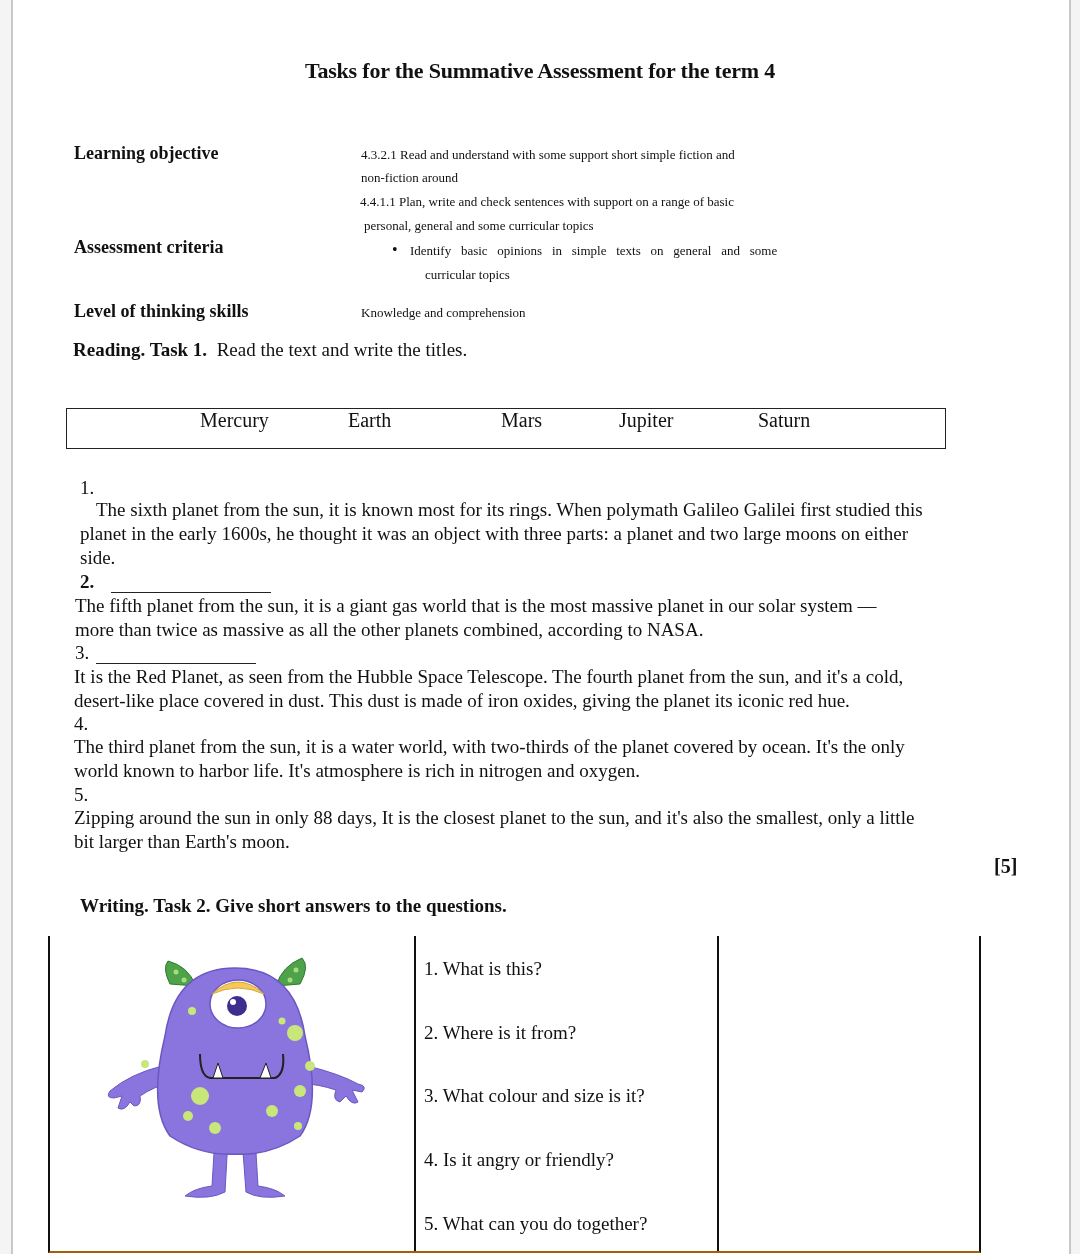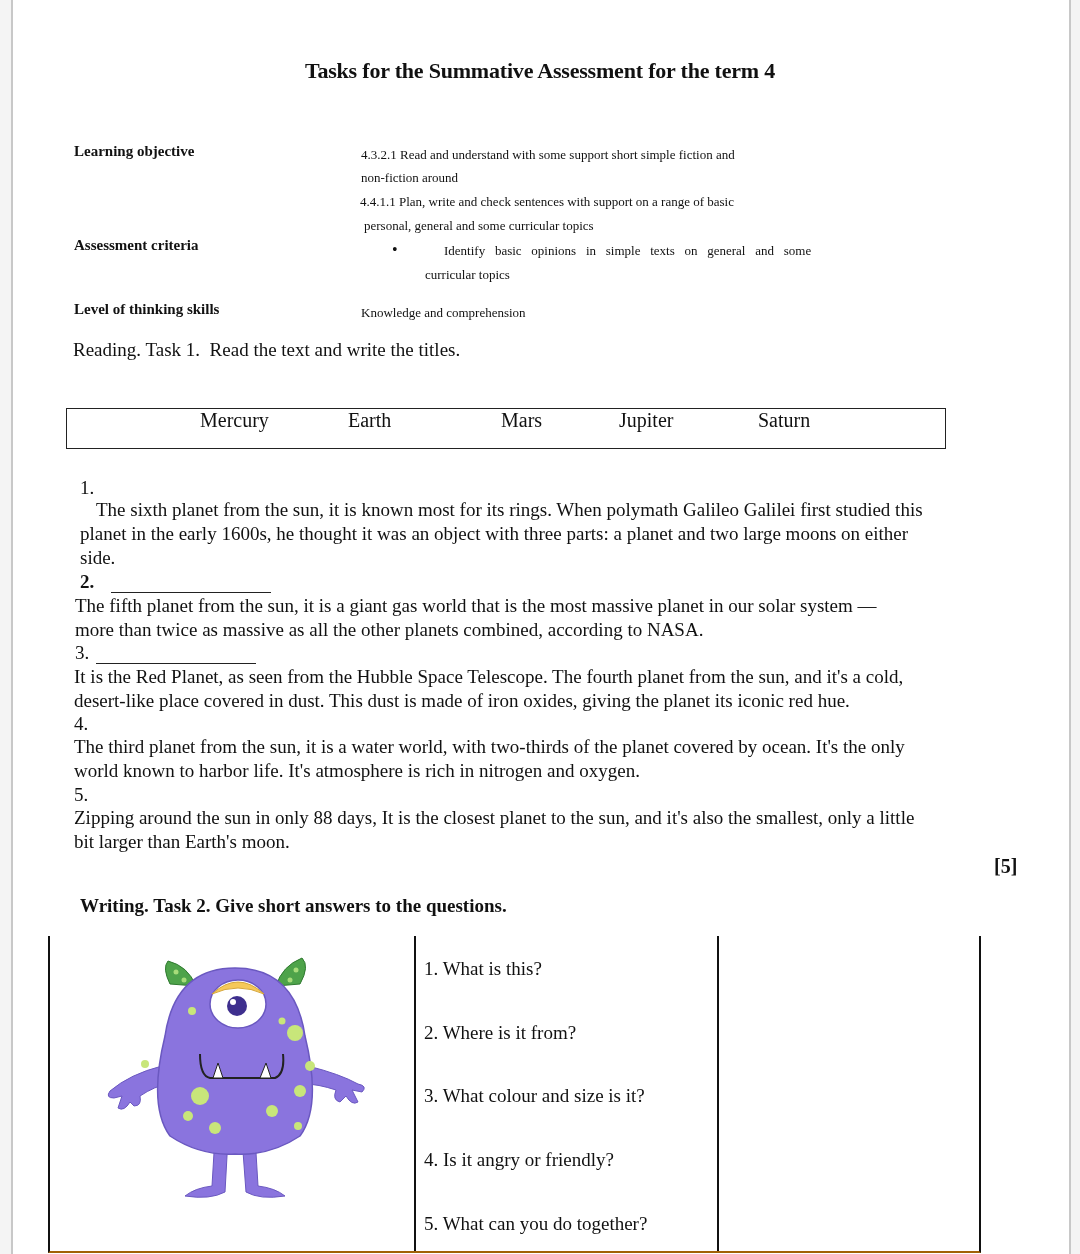--- a/index.html
+++ b/index.html
@@ -14,24 +14,24 @@
     position: absolute; left: 11px; top: 0; width: 1056px; height: 1254px;
     background: #fff;
     border-left: 2px solid #c8c8c8;
     border-right: 2px solid #c8c8c8;
   }
   .abs { position: absolute; white-space: nowrap; }
   .title {
     left: 0; width: 1080px; top: 58px; text-align: center;
     font-weight: bold; font-size: 22px; letter-spacing: -0.2px; font-family: Liberation Serif, serif;
   }
-  .lbl { font-weight: bold; font-size: 15px; left: 74px; }
+  .lbl { font-weight: bold; font-size: 18px; left: 74px; }
   .val { font-size: 13px; line-height: 23px; }
   .task-head { font-size: 19px; }
-  .task-head b { font-weight: normal; text-align: center; }
+  .task-head b { font-weight: bold; text-align: center; }
   .planet-box {
     position: absolute; left: 66px; top: 408px; width: 880px; height: 41px;
     border: 1.5px solid #222; box-sizing: border-box;
   }
   .planet { position: absolute; top: 0px; font-size: 20px; }
   .para { font-size: 19px; line-height: 24px; }
   .mark { font-weight: bold; font-size: 20px; }
   .wtable {
     position: absolute; left: 48px; top: 936px; width: 933px; height: 317px;
     border-left: 2px solid #111; border-right: 2px solid #111; border-bottom: 2px solid #a16207;
@@ -49,21 +49,21 @@
 <div class="abs title">Tasks for the Summative Assessment for the term 4</div>
 
 <div class="abs lbl" style="top:143px">Learning objective</div>
 <div class="abs val" style="left:361px; top:143px">4.3.2.1 Read and understand with some support short simple fiction and</div>
 <div class="abs val" style="left:361px; top:166px">non-fiction around</div>
 <div class="abs val" style="left:360px; top:190px">4.4.1.1 Plan, write and check sentences with support on a range of basic</div>
 <div class="abs val" style="left:364px; top:214px">personal, general and some curricular topics</div>
 
 <div class="abs lbl" style="top:237px">Assessment criteria</div>
 <div class="abs val" style="left:392px; top:238px; font-size:16px">•</div>
-<div class="abs val" style="left:444px; top:239px; width:559px; word-spacing:6.5px">Identify basic opinions in simple texts on general and some</div>
+<div class="abs val" style="left:410px; top:239px; width:559px; word-spacing:6.5px">Identify basic opinions in simple texts on general and some</div>
 <div class="abs val" style="left:425px; top:263px">curricular topics</div>
 
 <div class="abs lbl" style="top:301px">Level of thinking skills</div>
 <div class="abs val" style="left:361px; top:301px">Knowledge and comprehension</div>
 
 <div class="abs task-head" style="left:73px; top:339px">
   <b>Reading. Task 1.</b>&nbsp;
   <span>Read the text and write the titles.</span>
 </div>
 

